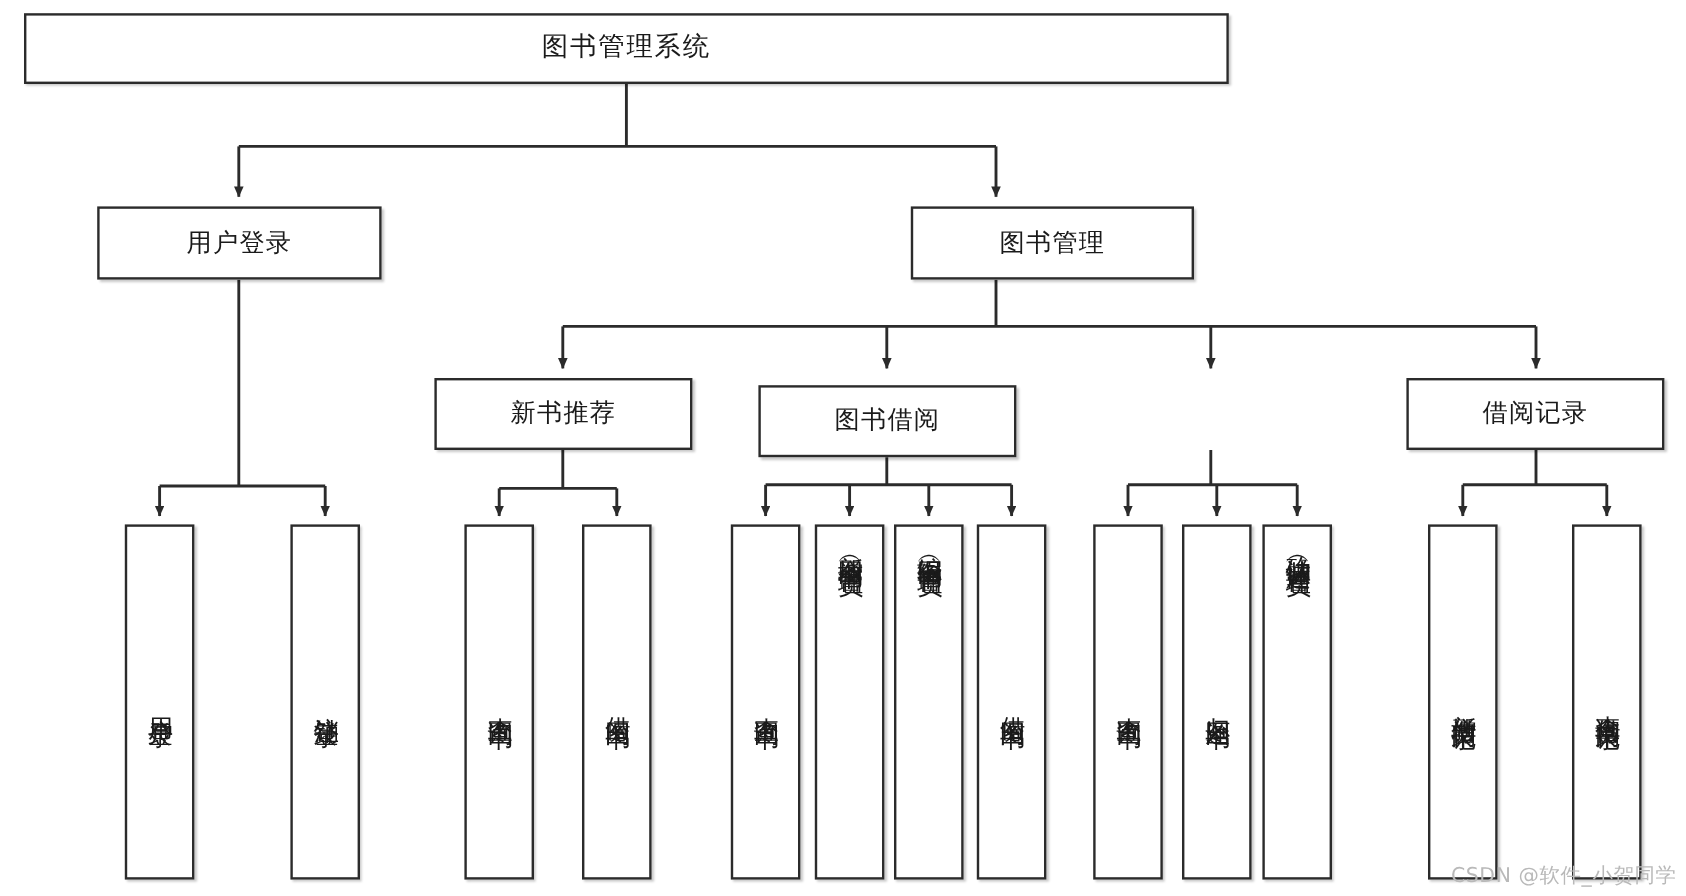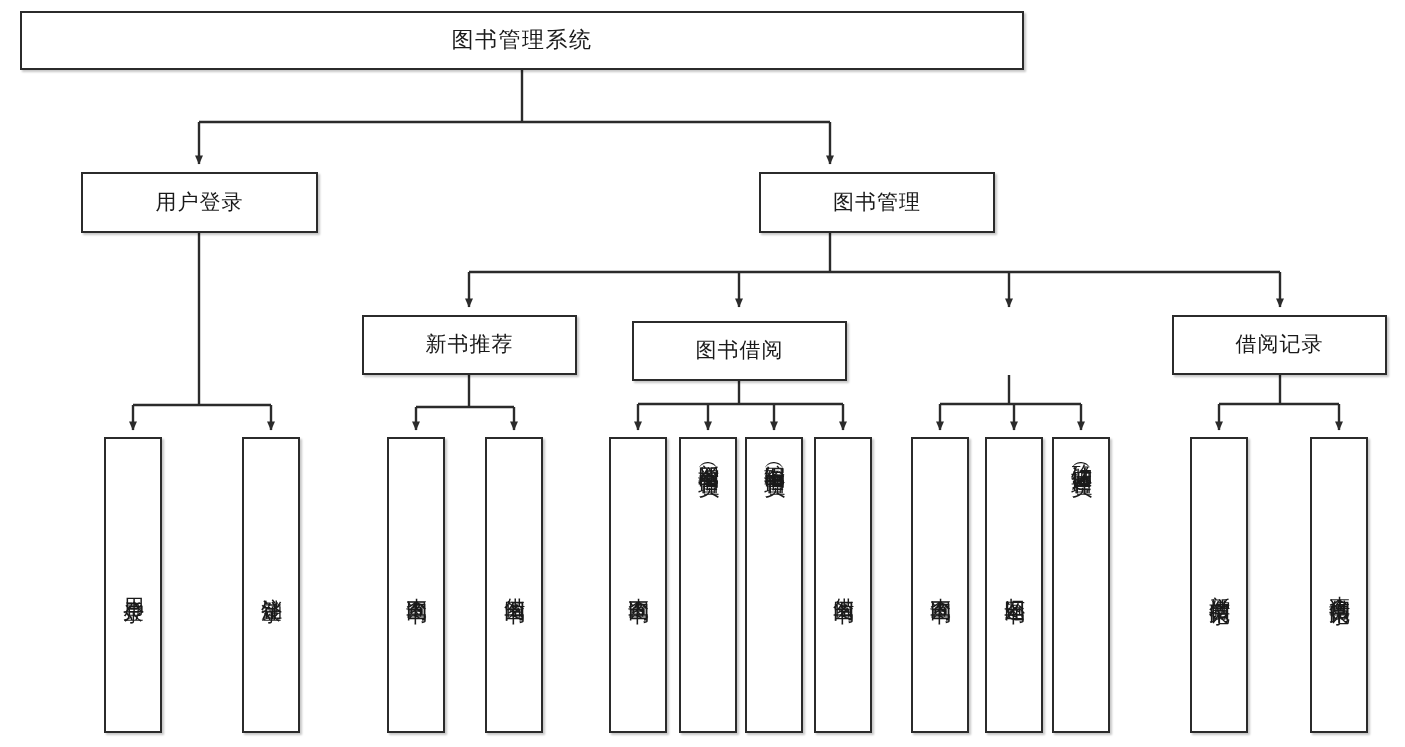--- a/index.html
+++ b/index.html
@@ -184,14 +184,15 @@
     <span class="label">确认归还（管理员）</span>
   </div>
 
   <div class="node node-v align-mid" style="left:1190px; top:437px; width:58px; height:296px;">
     <span class="label">新增借阅记录</span>
   </div>
   <div class="node node-v align-mid" style="left:1310px; top:437px; width:58px; height:296px;">
     <span class="label">查询借阅记录</span>
   </div>
 
+  <div id="watermark">CSDN @软件_小贺同学</div>
 
 </div>
 
 </body></html>

